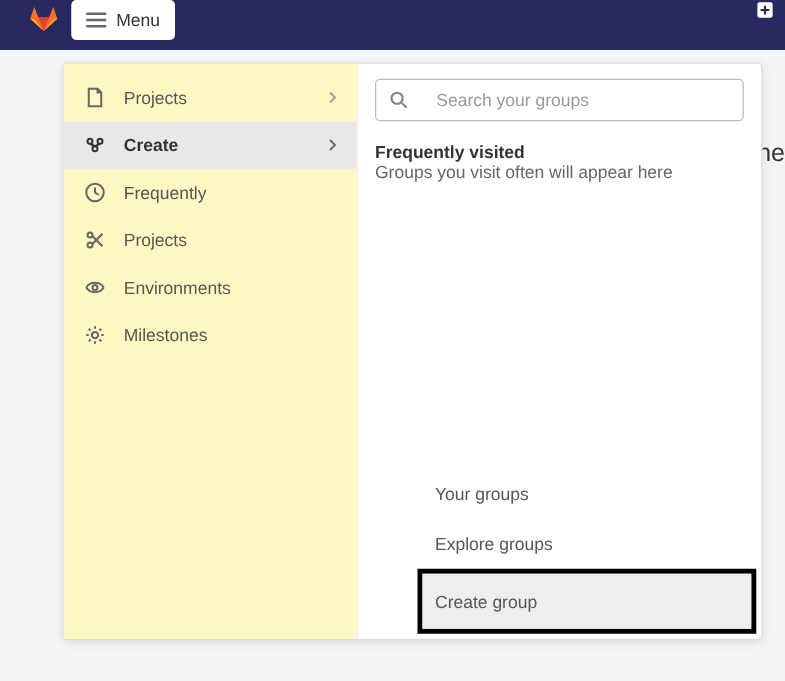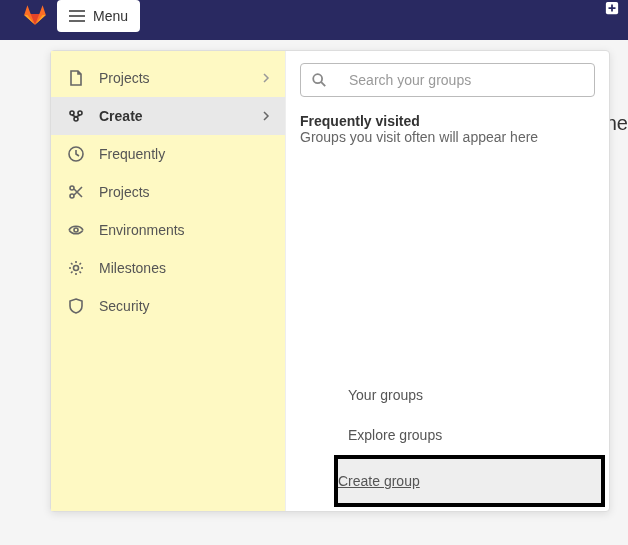--- a/index.html
+++ b/index.html
@@ -159,25 +159,24 @@
       color: #555;
       cursor: pointer;
     }
     .create-group-wrap {
       border: 4px solid #000;
       margin: 0 -10px -8px -10px;
       padding: 0;
     }
     .create-group {
       background: #eee;
-      padding: 14px 0;
+      padding: 14px 10px;
       font-size: 14px;
       color: #555;
       cursor: pointer;
-      text-decoration: underline;
     }
   </style>
 </head>
 <body>
 
 <div class="topbar">
   <div class="logo">
     <svg viewBox="0 0 24 24" width="26" height="26">
       <path fill="#fc6d26" d="M12 22 L2 13 L5 4 L8 12 L16 12 L19 4 L22 13 Z"></path>
       <path fill="#e24329" d="M12 22 L8 12 L16 12 Z"></path>
@@ -271,28 +270,20 @@
     <div class="nav-item">
       <span class="nav-icon">
         <svg viewBox="0 0 18 18" width="18" height="18">
             <circle cx="9" cy="9" r="2.5"></circle>
             <path d="M9 2 v2 M9 14 v2 M2 9 h2 M14 9 h2 M4 4 l1.5 1.5 M12.5 12.5 L14 14 M4 14 l1.5 -1.5 M12.5 5.5 L14 4"></path>
           </svg>
       </span>
       <span>Milestones</span>
     </div>
 
-    <div class="nav-item">
-      <span class="nav-icon">
-        <svg viewBox="0 0 18 18" width="18" height="18">
-            <path d="M9 2 L15 4 v5 c0 4 -3 6 -6 7 c-3 -1 -6 -3 -6 -7 V4 Z"></path>
-          </svg>
-      </span>
-      <span>Security</span>
-    </div>
 
   </div>
 
   <div class="content">
     <div class="search-wrap">
       <svg viewBox="0 0 18 18" width="16" height="16">
           <circle cx="7.5" cy="7.5" r="5"></circle>
           <path d="M11.5 11.5 L16 16"></path>
         </svg>
       <input type="text" placeholder="Search your groups" style="">

